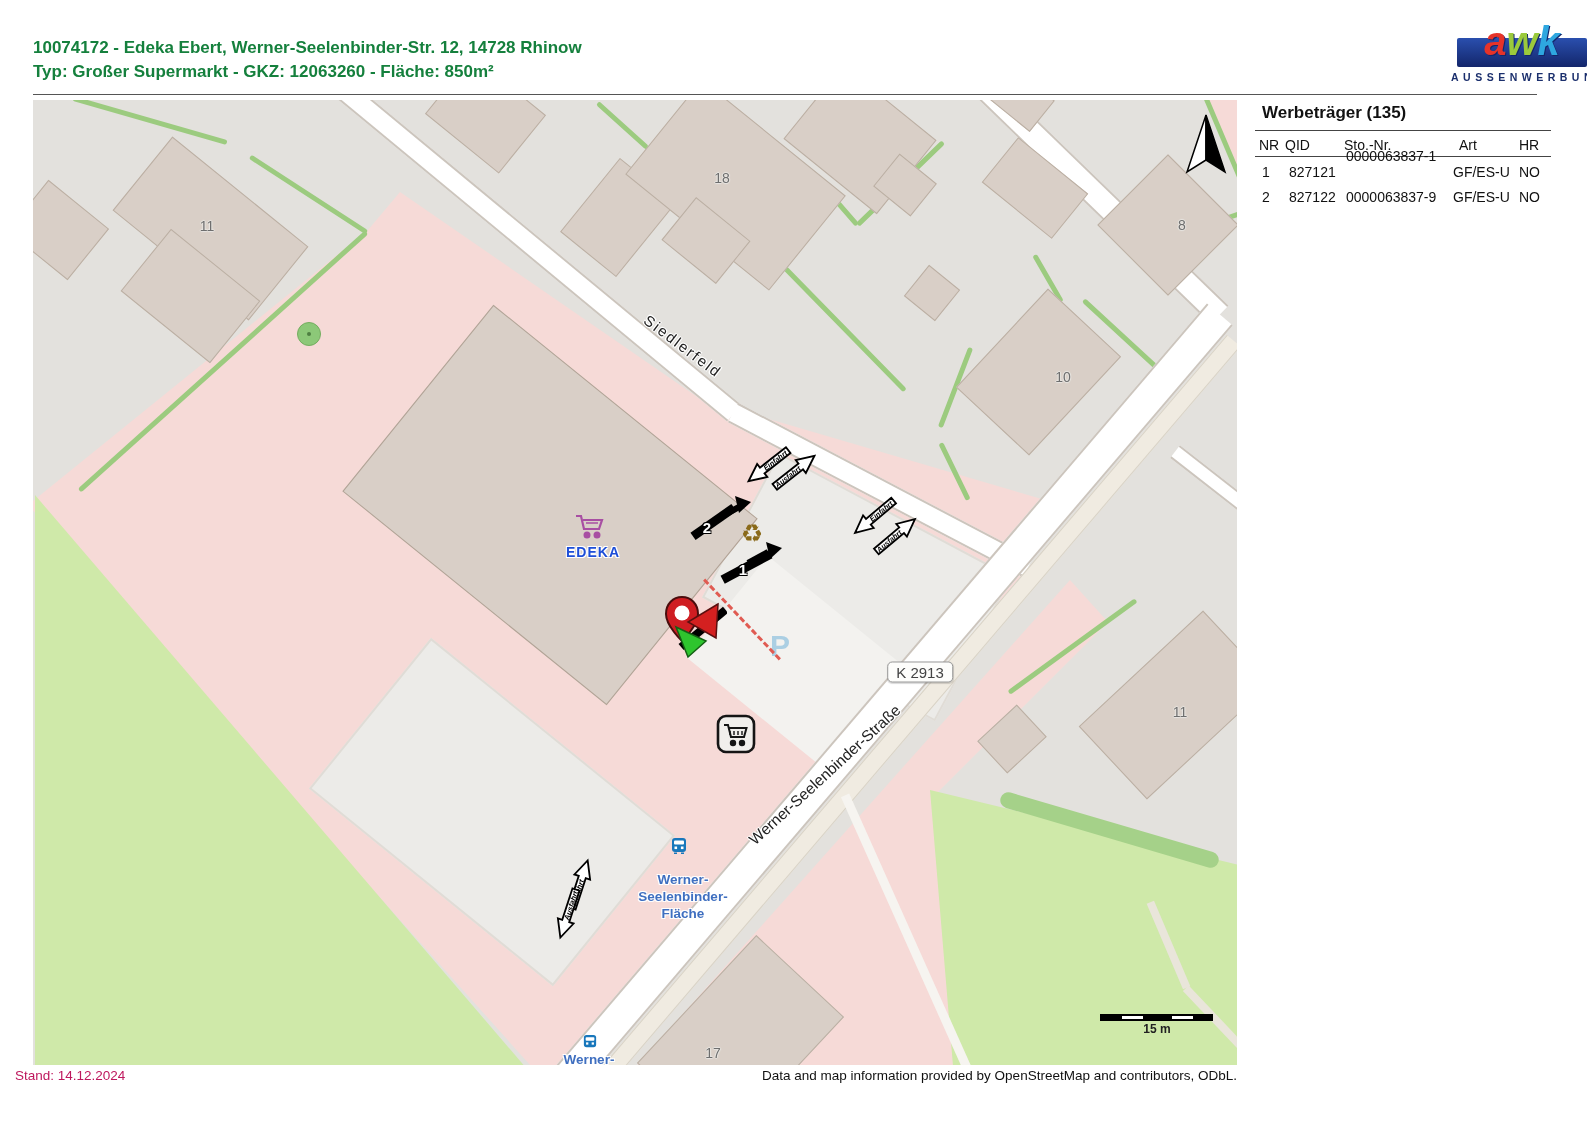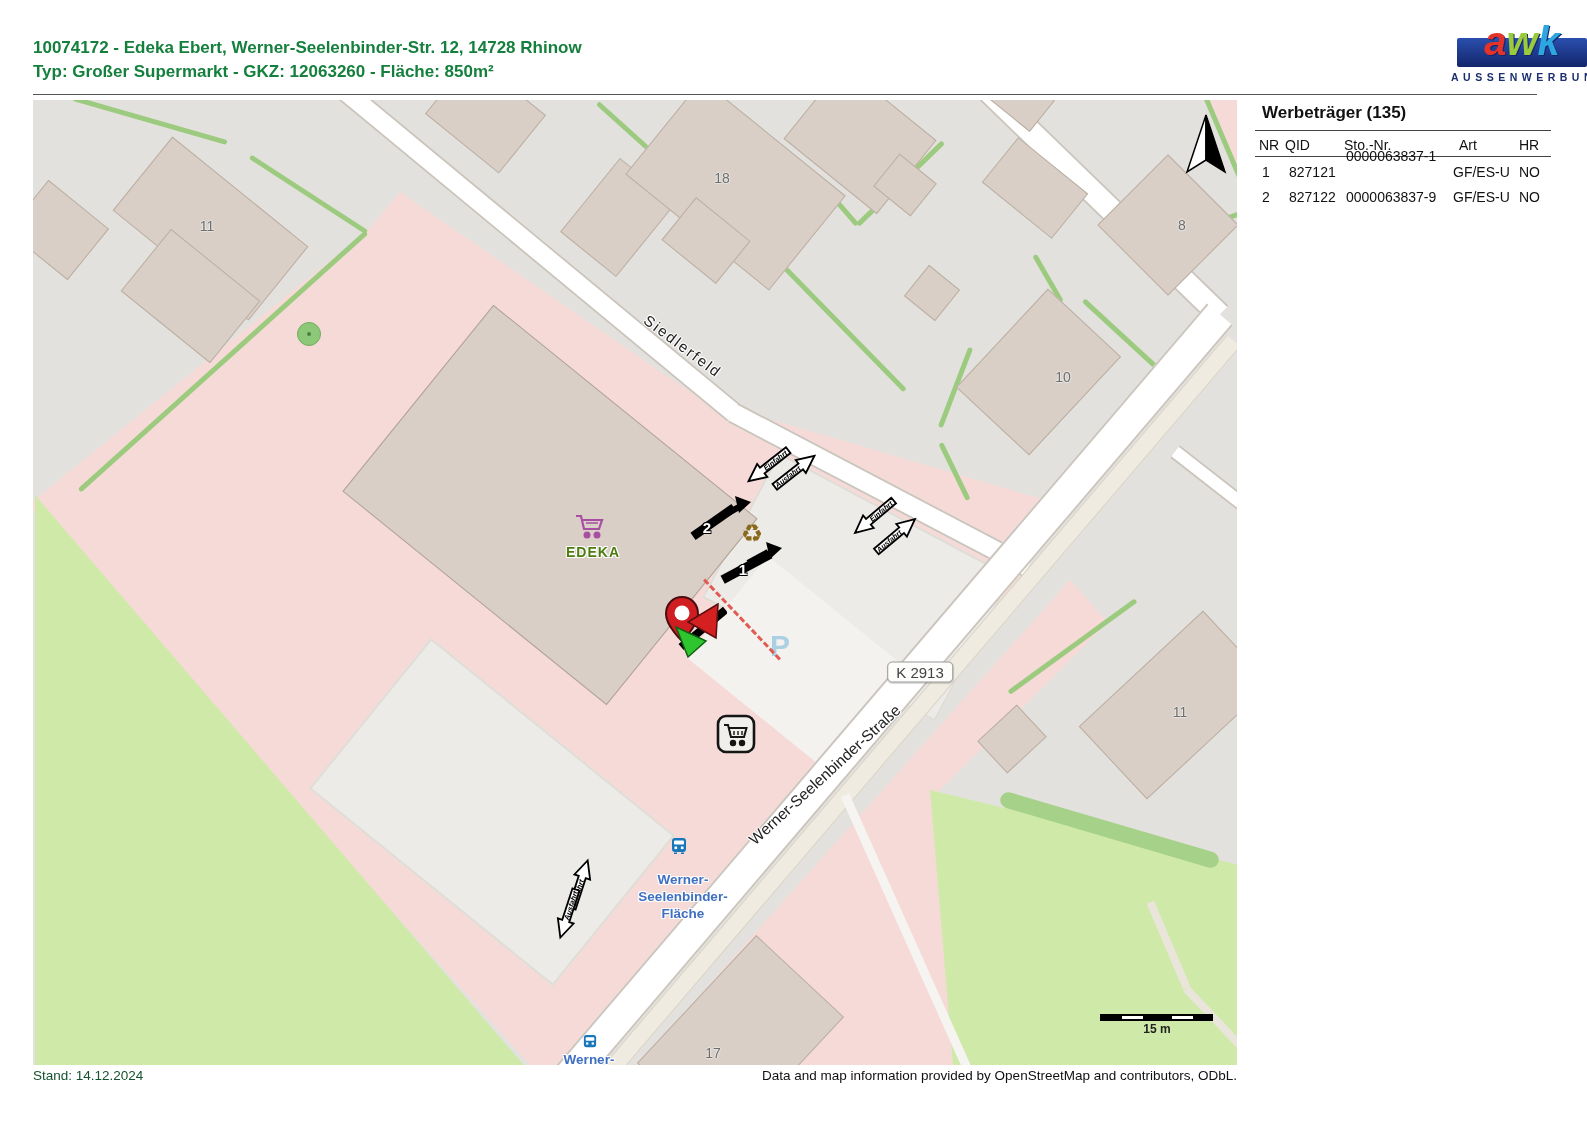--- a/index.html
+++ b/index.html
@@ -114,21 +114,21 @@
   <div class="abs" style="left:887px;top:572px;transform:translate(-50%,-50%);background:#fdfdfb;border:1.5px solid #999;border-radius:5px;padding:1px 8px;font-size:15px;color:#444;box-shadow:0 1px 1px rgba(0,0,0,.15);">K 2913</div>
 
   <svg class="abs" style="left:540px;top:412px;" width="36" height="30" viewBox="0 0 36 30">
     <g stroke="#a84fa3" stroke-width="2.2" fill="none">
       <path d="M3,4 h5 l3,13 h15 l3,-9 h-19"></path>
       <circle cx="14" cy="23" r="2.4" fill="#a84fa3"></circle>
       <circle cx="24" cy="23" r="2.4" fill="#a84fa3"></circle>
       <path d="M12,8 h14 M13,11 h12" stroke-width="1.6"></path>
     </g>
   </svg>
-  <div class="abs halo" style="left:560px;top:452px;transform:translate(-50%,-50%);font-size:14px;font-weight:bold;letter-spacing:1px;color:#4d7c0f;">EDEKA</div>
+  <div class="abs halo" style="left:560px;top:452px;transform:translate(-50%,-50%);font-size:14px;font-weight:bold;letter-spacing:1px;color:#1d4ed8;">EDEKA</div>
 
   <div class="abs" style="left:747px;top:546px;transform:translate(-50%,-50%);font-size:30px;font-weight:bold;color:#abcfe3;">P</div>
 
   <svg class="abs" style="left:683px;top:614px;" width="40" height="40" viewBox="0 0 40 40">
     <rect x="2" y="2" width="36" height="36" rx="8" fill="#f1efec" stroke="#151515" stroke-width="2.6"></rect>
     <g stroke="#151515" stroke-width="2" fill="none">
       <path d="M8,11 h4 l3,12 h13 l2.5,-9 h-17"></path>
       <path d="M14,17 v4 M18,17 v4 M22,17 v4 M26,17 v4" stroke-width="1.4"></path>
       <circle cx="17" cy="29" r="2.2" fill="#151515"></circle>
       <circle cx="26" cy="29" r="2.2" fill="#151515"></circle>
@@ -239,14 +239,14 @@
   </div>
   <div>
     <div class="abs ptxt" style="left:7px;top:89px;">2</div>
     <div class="abs ptxt" style="left:34px;top:89px;">827122</div>
     <div class="abs ptxt" style="left:91px;top:89px;">0000063837-9</div>
     <div class="abs ptxt" style="left:198px;top:89px;">GF/ES-U</div>
     <div class="abs ptxt" style="left:264px;top:89px;">NO</div>
   </div>
 </div>
 
-<div class="abs" style="left:33px;top:1068px;font-size:13.5px;color:#14532d;">Stand: 14.12.2024</div>
+<div class="abs" style="left:15px;top:1068px;font-size:13.5px;color:#be185d;">Stand: 14.12.2024</div>
 <div class="abs" style="left:600px;top:1068px;width:637px;text-align:right;font-size:13.5px;color:#111;">Data and map information provided by OpenStreetMap and contributors, ODbL.</div>
 
 </body></html>

